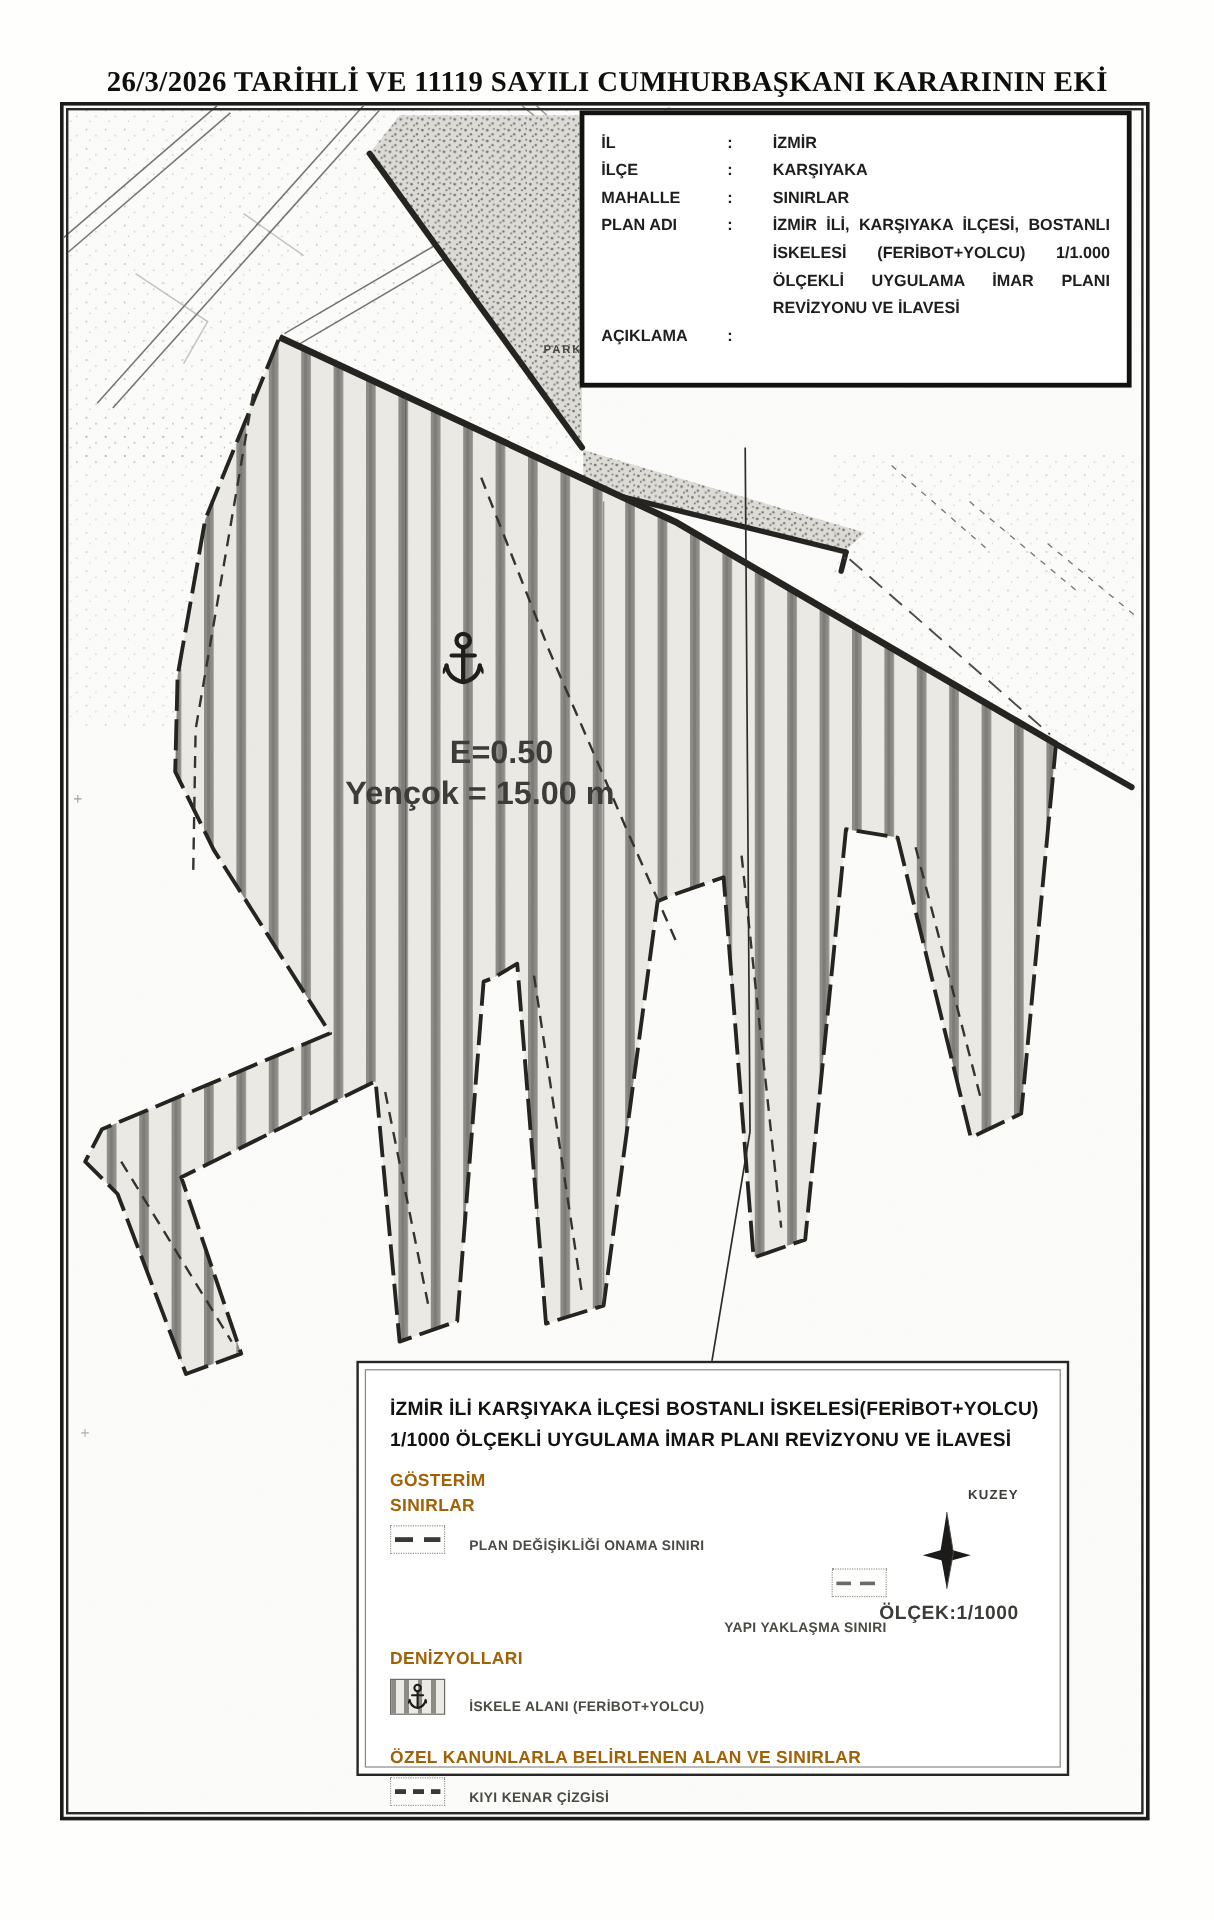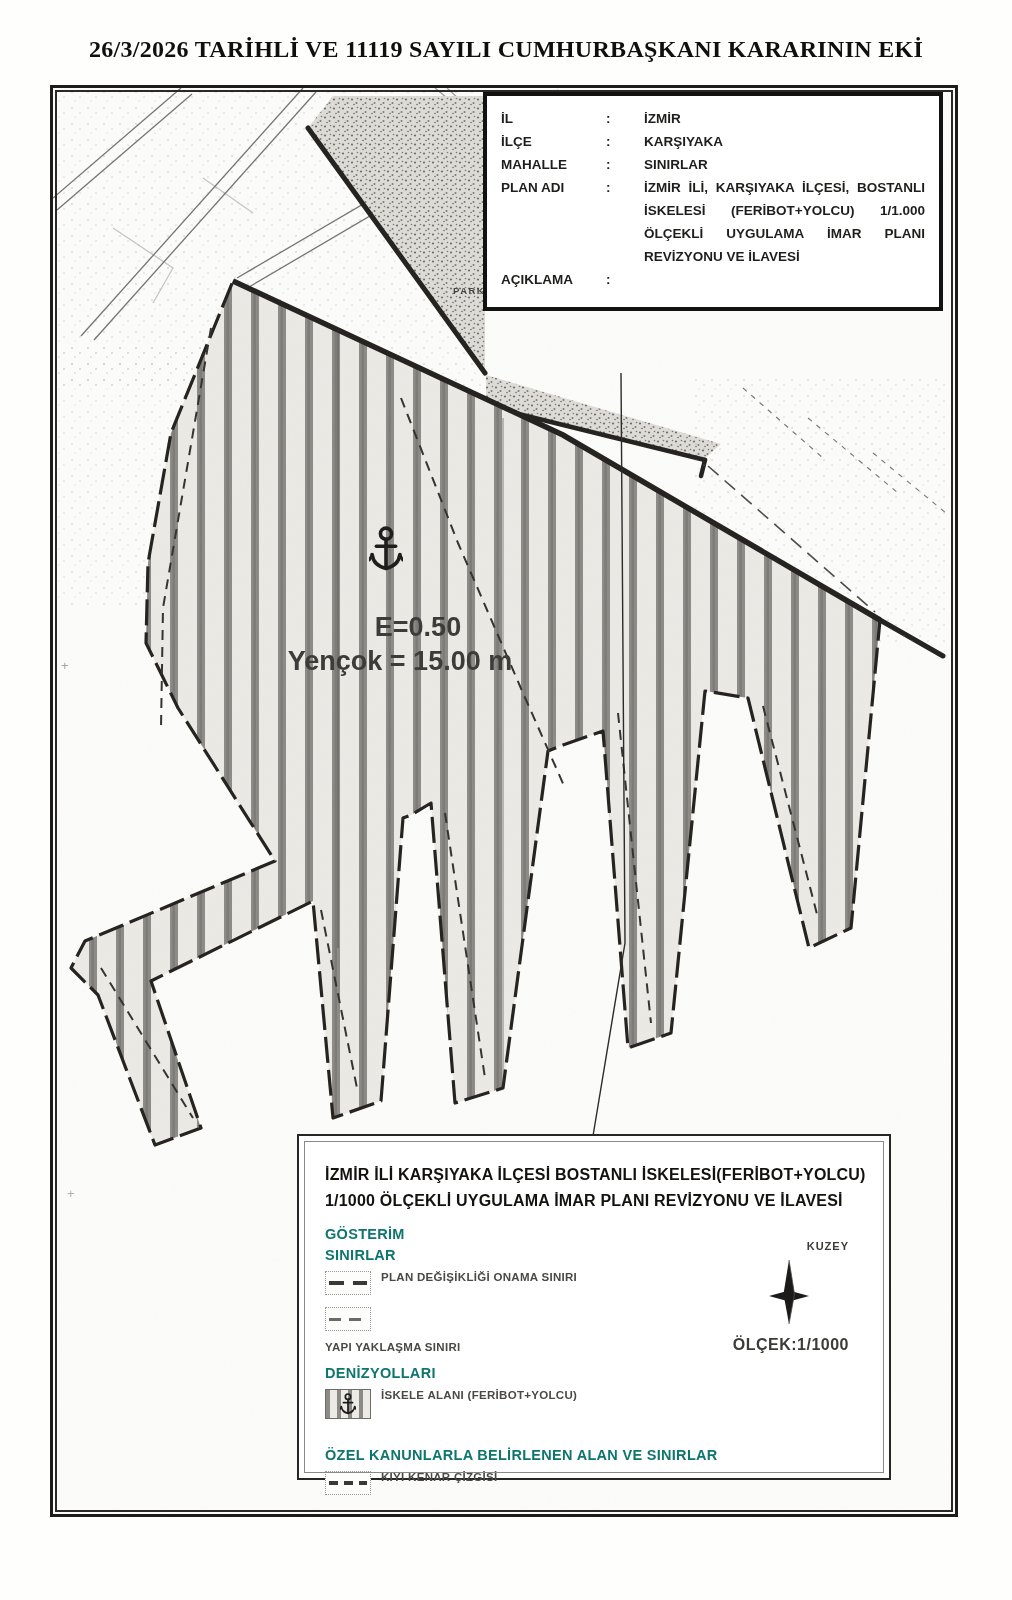--- a/index.html
+++ b/index.html
@@ -1,44 +1,44 @@
 <!DOCTYPE html>
 <html style="--hatch-bg: #eceae5; --hatch-stripe: #8d8b86; --ink: #23221f;"><head>
 <meta charset="utf-8">
 <style>
   html,body{margin:0;padding:0;background:#e9e9e7;}
   .page{position:relative;width:1012px;height:1600px;background:#fefefd;overflow:hidden;
         font-family:"Liberation Sans",sans-serif;color:#1f1e1c;}
-  .doc-title{position:absolute;top:36px;left:0;width:100%;text-align:center;
+  .doc-title{position:absolute;top:56px;left:0;width:100%;text-align:center;
         font-family:"Liberation Serif",serif;font-weight:bold;font-size:24px;
         letter-spacing:.3px;color:#100f0e;}
   
   .map{position:absolute;left:50px;top:85px;width:902px;height:1426px;
         border:3px solid #1d1c1a;background:#fcfcfa;}
   .map::after{content:"";position:absolute;inset:2px;border:2px solid #2a2927;pointer-events:none;}
   .map svg.geo{position:absolute;left:0;top:0;width:100%;height:100%;}
   
   .infobox{position:absolute;left:430px;top:4px;width:424px;border:4px solid #121210;
-        background:#fff;padding:11px 14px 16px 14px;z-index:3;}
+        background:#fff;padding:11px 14px 28px 14px;z-index:3;}
   .irow{display:flex;align-items:flex-start;font-size:13.5px;font-weight:bold;line-height:23px;}
   .ilabel{width:105px;flex:none;}
   .icolon{width:38px;flex:none;}
   .ival{flex:1;min-width:0;}
   .iline{line-height:23px;}
   .jl{text-align:justify;text-align-last:justify;}
   
   .legend{position:absolute;left:244px;top:1046px;width:590px;height:342px;border:2px solid #262624;
         background:#fff;z-index:3;}
   .legend::after{content:"";position:absolute;inset:5px;border:1px solid #8a8985;pointer-events:none;}
   .lg-inner{position:absolute;inset:0;padding:26px 150px 0 26px;}
   .lg-title{font-size:16px;font-weight:bold;line-height:26px;color:#13120f;letter-spacing:.2px;white-space:nowrap;}
-  .lg-h{font-size:14.5px;font-weight:bold;color:#0f766e;letter-spacing:.3px;}
+  .lg-h{font-size:14.5px;font-weight:bold;color:#a16207;letter-spacing:.3px;}
   .lg-h1{margin-top:12px;}
   .lg-h2{margin-top:5px;}
-  .lg-item{display:flex;align-items:flex-start;gap:10px;margin-top:8px;}
+  .lg-item{display:flex;align-items:flex-end;gap:20px;margin-top:8px;}
   .lg-lab{font-size:11.5px;font-weight:600;color:#4a4944;letter-spacing:.3px;}
   .sw{width:46px;height:24px;flex:none;border:1px dotted #9a9994;display:flex;align-items:center;
       padding:0 3px;box-sizing:border-box;background:#fdfdfc;}
   .ln{width:100%;}
   .ln-bold{height:4px;background:repeating-linear-gradient(90deg,#3a3936 0 15px,transparent 15px 24px);}
   .ln-light{height:3px;background:repeating-linear-gradient(90deg,#6b6a66 0 12px,transparent 12px 20px);}
   .ln-triple{height:4px;background:repeating-linear-gradient(90deg,#3a3936 0 9px,transparent 9px 15px);}
   .sw-hatch{width:46px;height:30px;justify-content:center;border:1px solid #6d6c68;
       background:repeating-linear-gradient(90deg,var(--hatch-stripe,#8d8b86) 0 4px,var(--hatch-bg,#eceae5) 4px 11px);}
   .compass{position:absolute;top:104px;right:40px;width:120px;text-align:right;z-index:4;}

